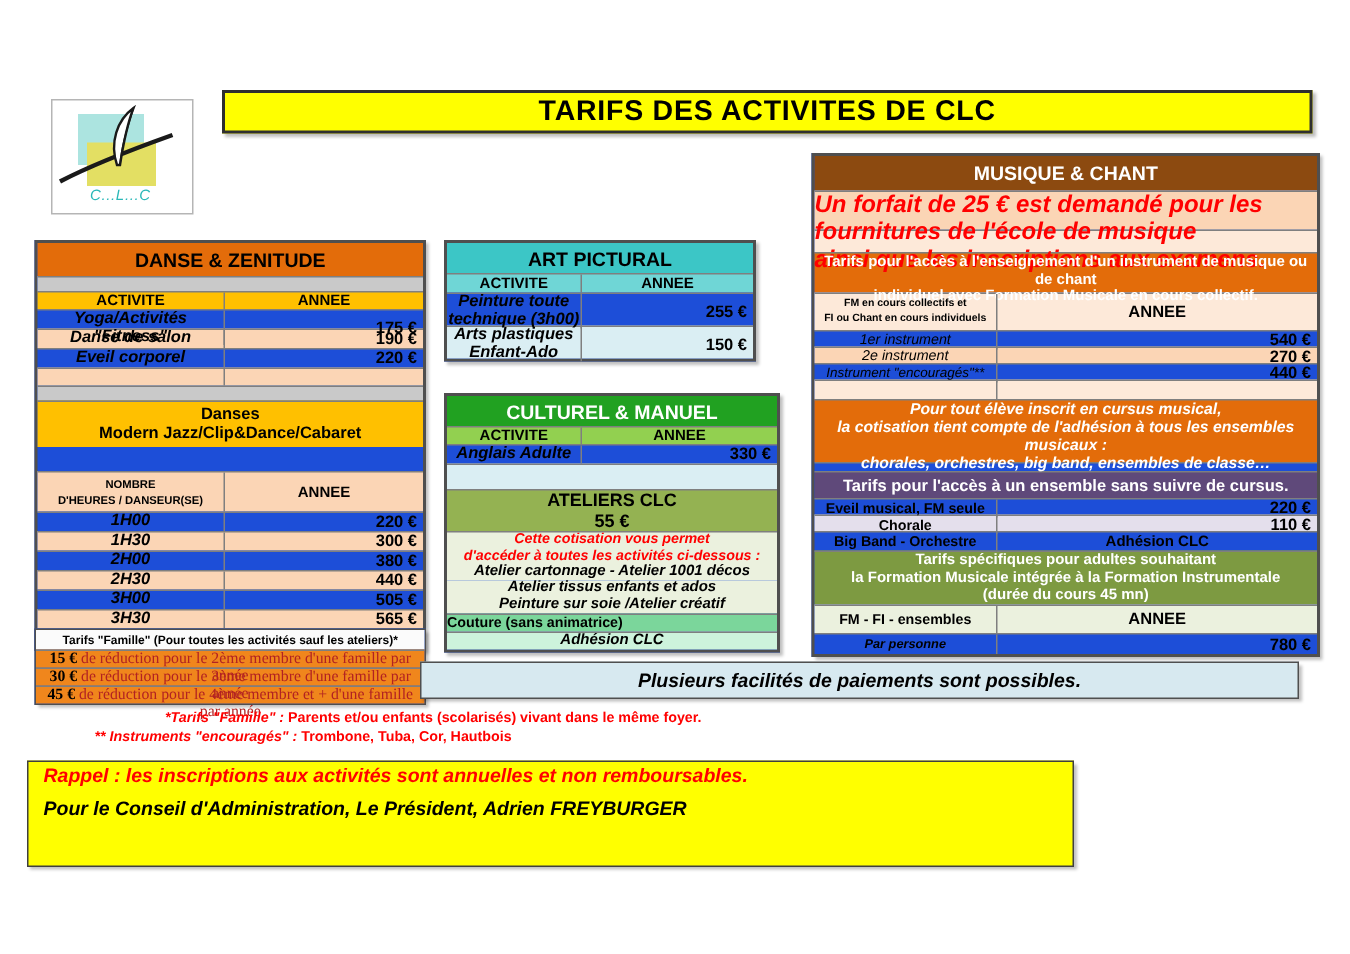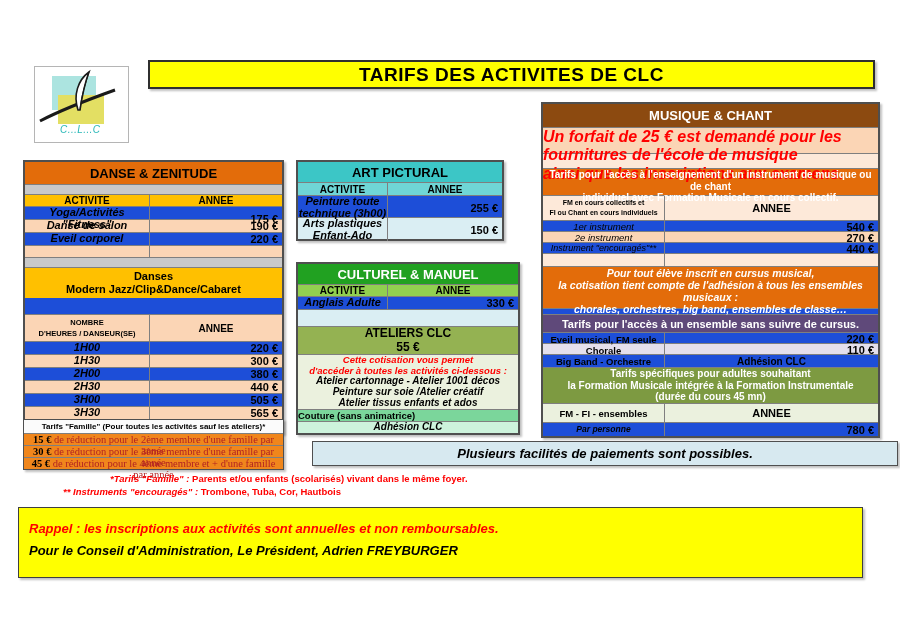--- a/index.html
+++ b/index.html
@@ -60,29 +60,29 @@
   .danse-box{left:23px;top:160px;width:261px;}
   .danse-box .cellrow{grid-template-columns:124px 1fr;}
   .famille-box{left:23px;top:419px;width:261px;border-width:1.5px;}
   .art-box{left:296px;top:160px;width:208px;}
   .art-box .cellrow{grid-template-columns:89px 1fr;}
   .cult-box{left:296px;top:262px;width:224px;}
   .cult-box .cellrow{grid-template-columns:89px 1fr;}
   .mus-box{left:541px;top:102px;width:339px;}
   .mus-box .cellrow{grid-template-columns:121px 1fr;}
   .note-line{line-height:1.15;}
-  .paiement{left:312px;top:441px;width:584px;height:23px;border:1.5px solid #4f4f4f;
+  .paiement{left:280px;top:441px;width:584px;height:23px;border:1.5px solid #4f4f4f;
             display:flex;align-items:center;justify-content:center;
             font-weight:bold;font-style:italic;font-size:13px;text-align:right;}
   .footnotes{position:absolute;left:63px;top:473px;width:520px;font-size:9.5px;font-weight:bold;}
   .footnotes .fn1{padding-left:47px;}
   .footnotes .fn-prefix{font-style:italic;}
   .footnotes div{margin-bottom:2px;}
-  .rappel{left:18px;top:507px;width:845px;height:71px;border:1.5px solid #3f3f3f;
-          padding:13px 10px;font-size:13px;font-weight:bold;font-style:italic;}
+  .rappel{left:18px;top:507px;width:698px;height:71px;border:1.5px solid #3f3f3f;
+          padding:1px 10px;font-size:13px;font-weight:bold;font-style:italic;}
   .rappel div{margin-bottom:7px;}
 
   .fam-head{font-size:8px;font-weight:bold;text-align:center;background:#FBFBFB;}
   .fam-row{font-family:"Liberation Serif",serif;font-size:10.5px;text-align:center;color:var(--famille-red,#C00000);}
   .fam-row b{color:#000;}
   .small-head{font-size:7.5px;font-weight:bold;line-height:1.5;text-align:center;flex-direction:column;}
 </style>
 </head>
 <body>
 
@@ -228,24 +228,24 @@
     <div class="cellrow bg-paleolive" style="height:22px;grid-template-columns:1fr;">
       <div class="note-line red-t" style="font-size:9.5px;font-weight:bold;font-style:italic;text-align:center;">
         <div>Cette cotisation vous permet</div>
         <div>d'accéder à toutes les activités ci-dessous :</div>
       </div>
     </div>
     <div class="cellrow bg-paleolive" style="height:11px;grid-template-columns:1fr;border-top:none;">
       <div class="lbl" style="font-size:10px;">Atelier cartonnage - Atelier 1001 décos</div>
     </div>
     <div class="cellrow bg-paleolive" style="height:11px;grid-template-columns:1fr;border-top:none;">
+      <div class="lbl" style="font-size:10px;">Atelier tissus enfants et ados</div>
+    </div>
+    <div class="cellrow bg-paleolive" style="height:11px;grid-template-columns:1fr;border-top:none;">
       <div class="lbl" style="font-size:10px;">Peinture sur soie /Atelier créatif</div>
-    </div>
-    <div class="cellrow bg-paleolive" style="height:11px;grid-template-columns:1fr;border-top:none;">
-      <div class="lbl" style="font-size:10px;">Atelier tissus enfants et ados</div>
     </div>
     <div class="cellrow bg-couture" style="height:12px;grid-template-columns:1fr;">
       <div class="colhead" style="font-size:9.5px;">Couture (sans animatrice)</div>
     </div>
     <div class="cellrow bg-mint" style="height:12px;grid-template-columns:1fr;">
       <div class="lbl" style="font-size:10px;">Adhésion CLC</div>
     </div>
   </div>
 
   <div class="box mus-box">

